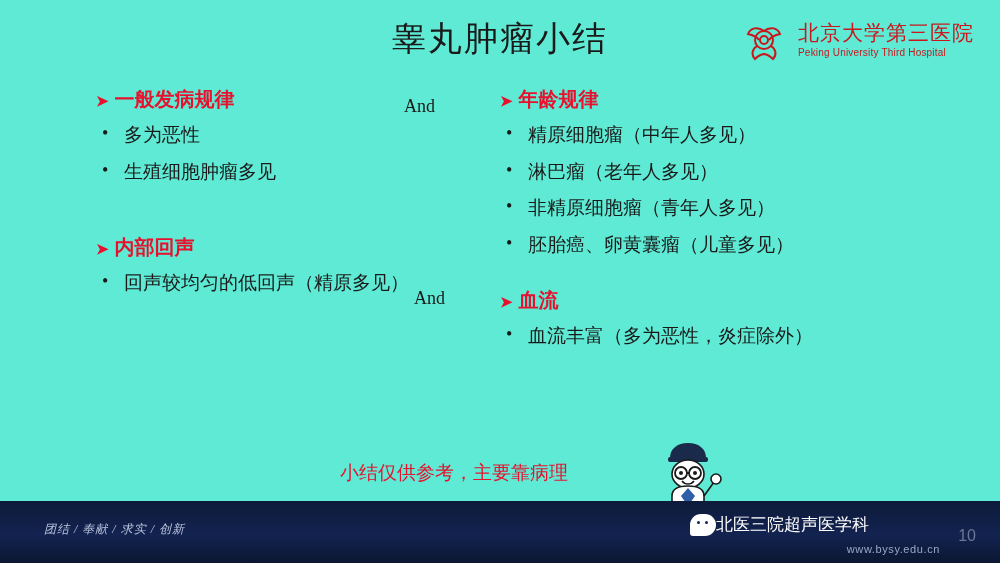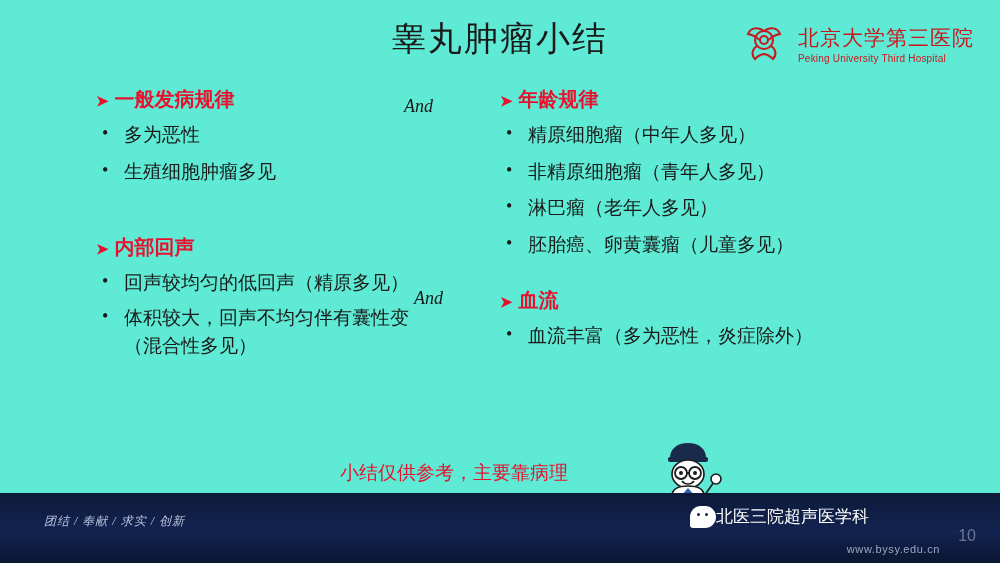--- a/index.html
+++ b/index.html
@@ -29,21 +29,21 @@
     font-family: "Liberation Serif", serif;
     font-weight: normal;
   }
 
   
   .logo {
     position: absolute;
     right: 26px;
     top: 16px;
     display: flex;
-    align-items: flex-end;
+    align-items: center;
     gap: 10px;
   }
   .logo-mark {
     width: 48px;
     height: 48px;
     position: relative;
   }
   .logo-text {
     line-height: 1.15;
   }
@@ -114,21 +114,20 @@
     color: #1a1a1a;
   }
   ul.bullets.tight li { margin-bottom: 6px; }
 
   
   .and {
     position: absolute;
     font-size: 18px;
     color: #1a1a1a;
     font-family: "Liberation Serif", serif;
-    font-style: italic;
   }
   .and-1 { left: 404px; top: 96px; }
   .and-2 { left: 414px; top: 288px; }
 
   
   .footnote {
     position: absolute;
     left: 340px;
     top: 460px;
     font-size: 19px;
@@ -144,21 +143,21 @@
     width: 80px;
     height: 86px;
   }
 
   
   .footer {
     position: absolute;
     left: 0;
     bottom: 0;
     width: 1000px;
-    height: 70px;
+    height: 62px;
     background: linear-gradient(180deg, #0d1a3a 0%, #132350 55%, #0b1631 100%);
   }
   .footer-motto {
     position: absolute;
     left: 44px;
     top: 20px;
     font-size: 12px;
     color: #b9c4de;
     letter-spacing: 1px;
     font-style: italic;
@@ -249,37 +248,36 @@
       </ul>
     </div>
 
     <div class="section" style="margin-top:48px;">
       <div class="section-head">
         <span class="arrow">➤</span>
         <span>内部回声</span>
       </div>
       <ul class="bullets tight">
         <li>回声较均匀的低回声（精原多见）</li>
-        <li>体积较大，回声不均匀伴有囊性变（混合性多见）</li>
       </ul>
     </div>
 
   </div>
 
   <div class="col-right">
 
     <div class="section">
       <div class="section-head">
         <span class="arrow">➤</span>
         <span>年龄规律</span>
       </div>
       <ul class="bullets">
         <li>精原细胞瘤（中年人多见）</li>
+        <li>淋巴瘤（老年人多见）</li>
         <li>非精原细胞瘤（青年人多见）</li>
-        <li>淋巴瘤（老年人多见）</li>
         <li>胚胎癌、卵黄囊瘤（儿童多见）</li>
       </ul>
     </div>
 
     <div class="section" style="margin-top:28px;">
       <div class="section-head">
         <span class="arrow">➤</span>
         <span>血流</span>
       </div>
       <ul class="bullets">

